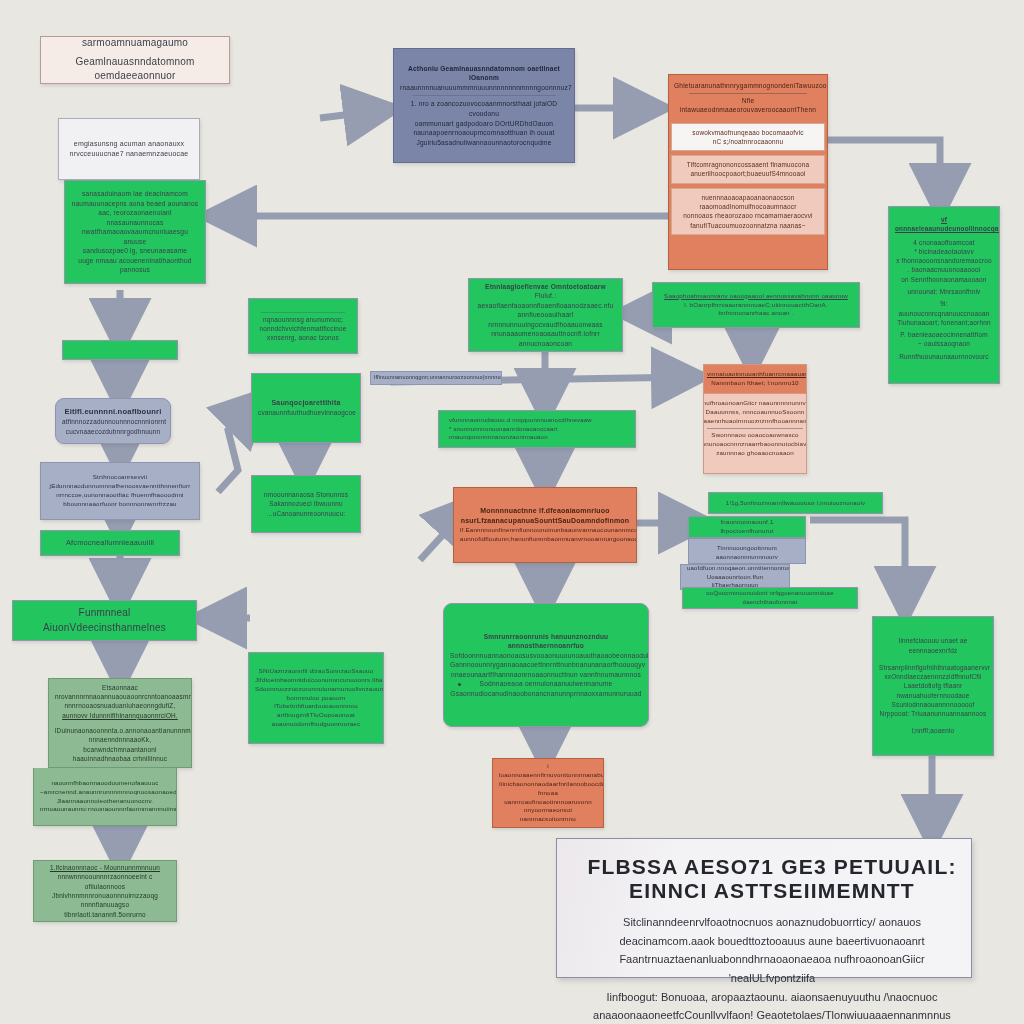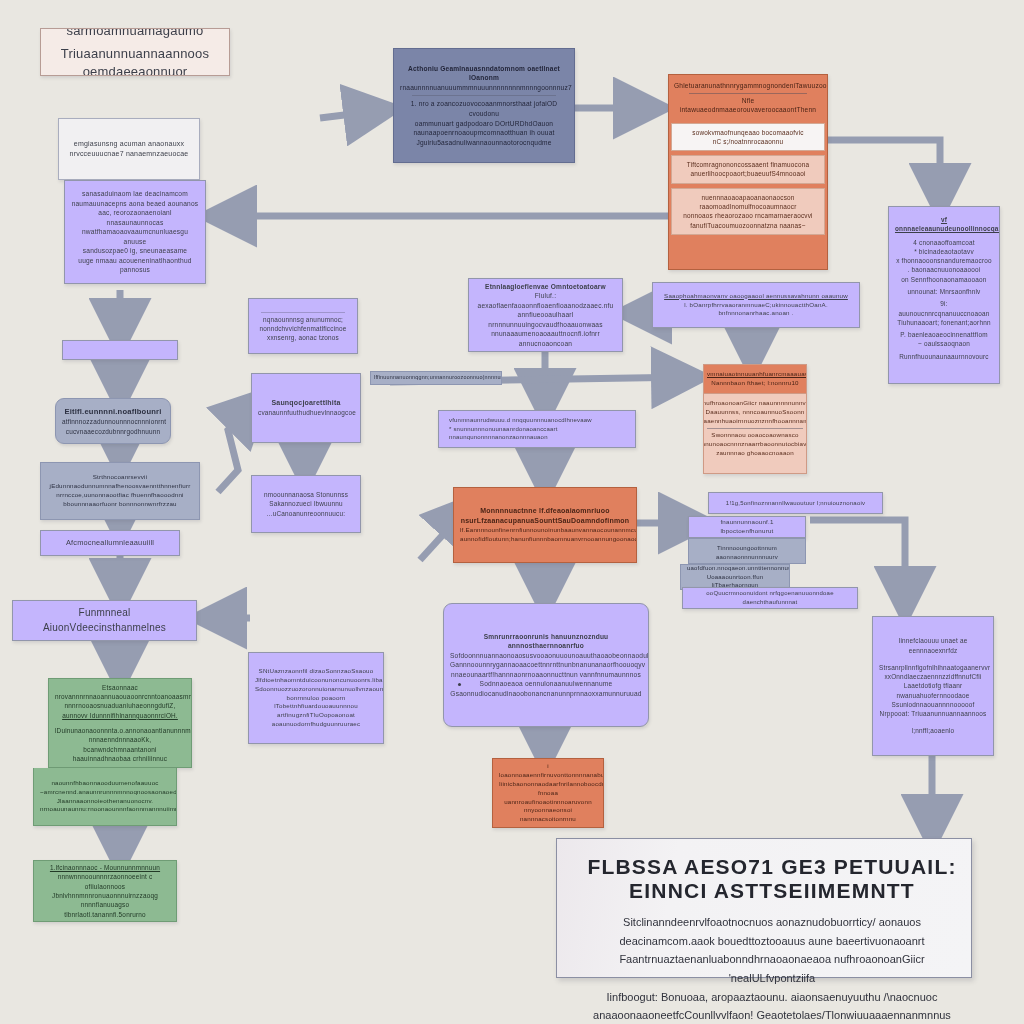--- a/index.html
+++ b/index.html
@@ -33,21 +33,21 @@
     text-align: center;
     padding: 4px 6px;
     color: #3c3f4a;
     line-height: 1.45;
     letter-spacing: .2px;
     box-shadow: 1px 2px 3px rgba(90,90,100,.16);
     overflow: hidden;
   }
   .node .ln { display: block; width: 100%; }
   
-  .n-white   { background: #c4b5fd; border-color: #9296ab; }
+  .n-white   { background: #22c55e; border-color: #9296ab; }
   .n-pale    { background: #f1f0f2; border-color: #a9adbe; }
   .n-pink    { background: #f5ebe7; border-color: #b79c95; }
   .n-blue    { background: #7b85a8; border-color: #636d90; color: #23263a; }
   .n-bluesoft{ background: #a7afc6; border-color: #8d96b1; color: #2d3142; }
   .n-orange  { background: #e0805e; border-color: #b4613f; color: #4a2316; }
   .n-orangesoft { background: #f0cbbd; border-color: #cf9a85; color: #5a2d1d; }
   .n-green   { background: #8dba92; border-color: #6f9c75; color: #223a27; }
   .title-line { font-weight: bold; }
   .sep { width: 86%; height: 1px; background: rgba(80,84,100,.35); margin: 3px 0; }
   .rounded { border-radius: 9px; }
@@ -126,24 +126,24 @@
       <path d="M250,618 L205,618"></path>
 
       <path d="M218,492 L238,470 L228,430 L258,400"></path>
 
       <path d="M305,451 L305,475"></path>
 
       <path d="M420,560 L470,505"></path>
     </g>
   </svg>
 
-  <div class="node n-pink" style="left:40px; top:28px; width:190px; height:48px; font-size:13px;">
+  <div class="node n-pink" style="left:40px; top:36px; width:190px; height:48px; font-size:10px;">
     <span class="ln">sarmoamnuamagaumo</span>
     <div class="hr-rule"></div>
-    <span class="ln">Triuaanunnuannaannoos oemdaeeaonnuor</span>
+    <span class="ln">Geamlnauasnndatomnom oemdaeeaonnuor</span>
   </div>
 
   <div class="node n-pale" style="left:58px; top:118px; width:142px; height:62px; font-size:7px;">
     <span class="ln">emgiasunsng acuman anaonauxx</span>
     <span class="ln">nrvcceuuucnae7 nanaemnzaeuocae</span>
   </div>
   <div class="node n-white" style="left:64px; top:180px; width:142px; height:104px; font-size:6.6px;">
     <span class="ln">sanasaduinaom lae deacinamcom</span>
     <span class="ln">naumauunacepns aona beaed aounanos</span>
     <span class="ln">aac, reorozaonaenoianl nnasaunaunnocas</span>

